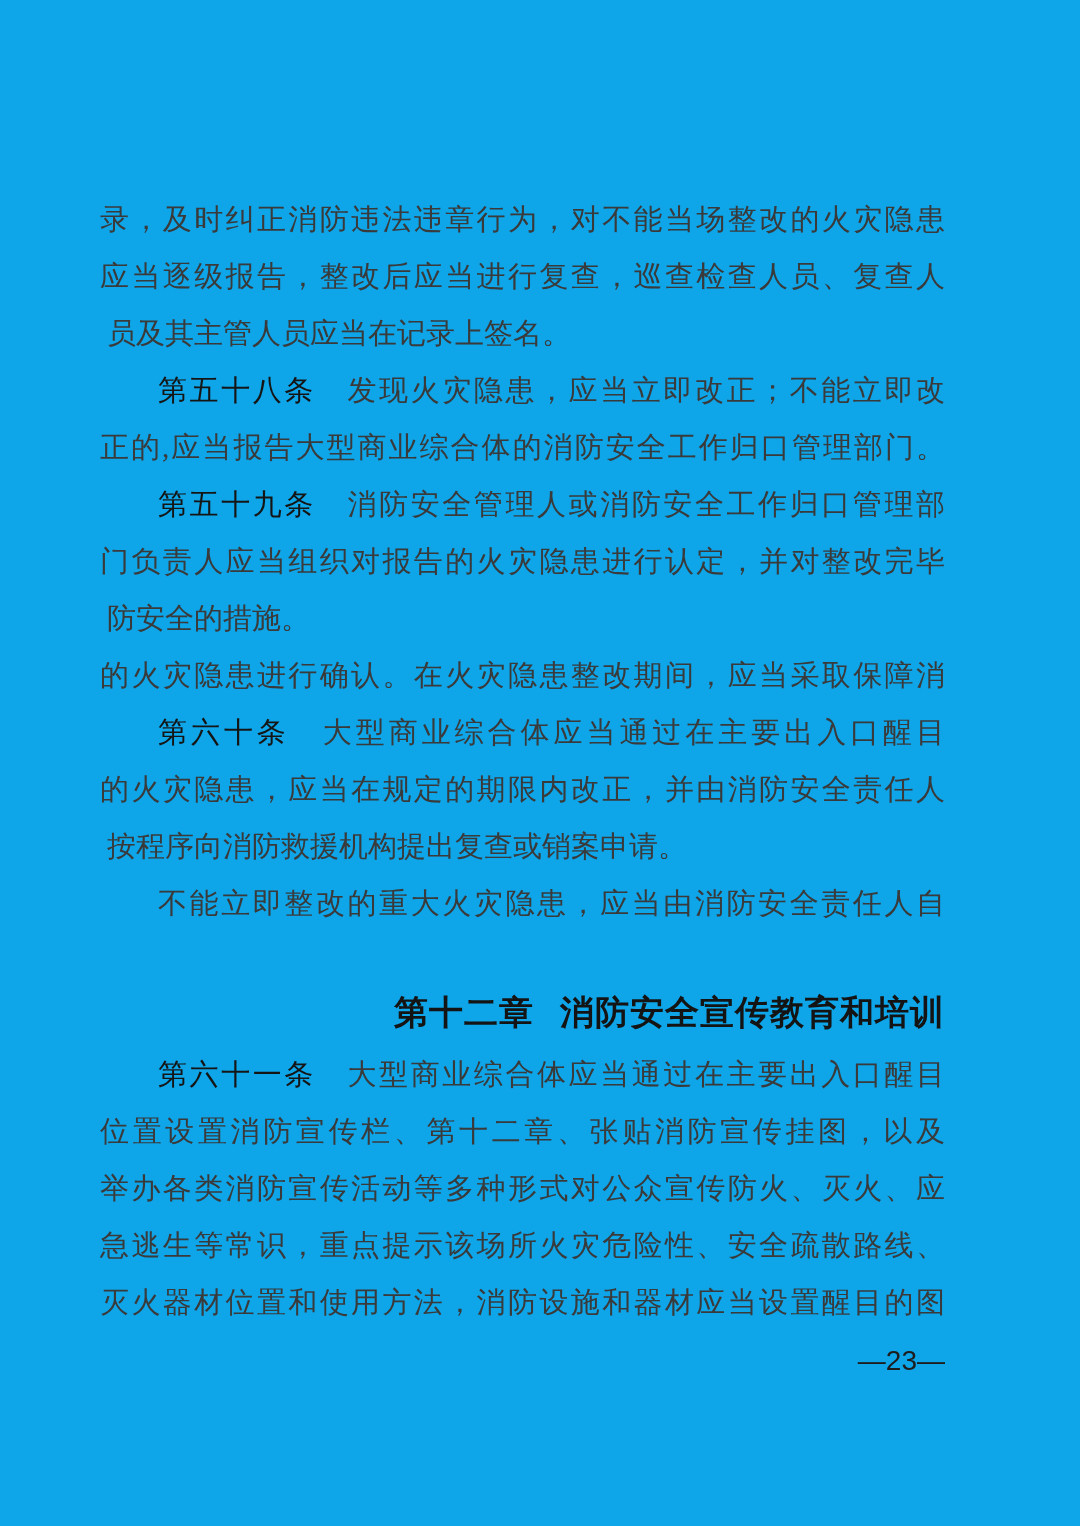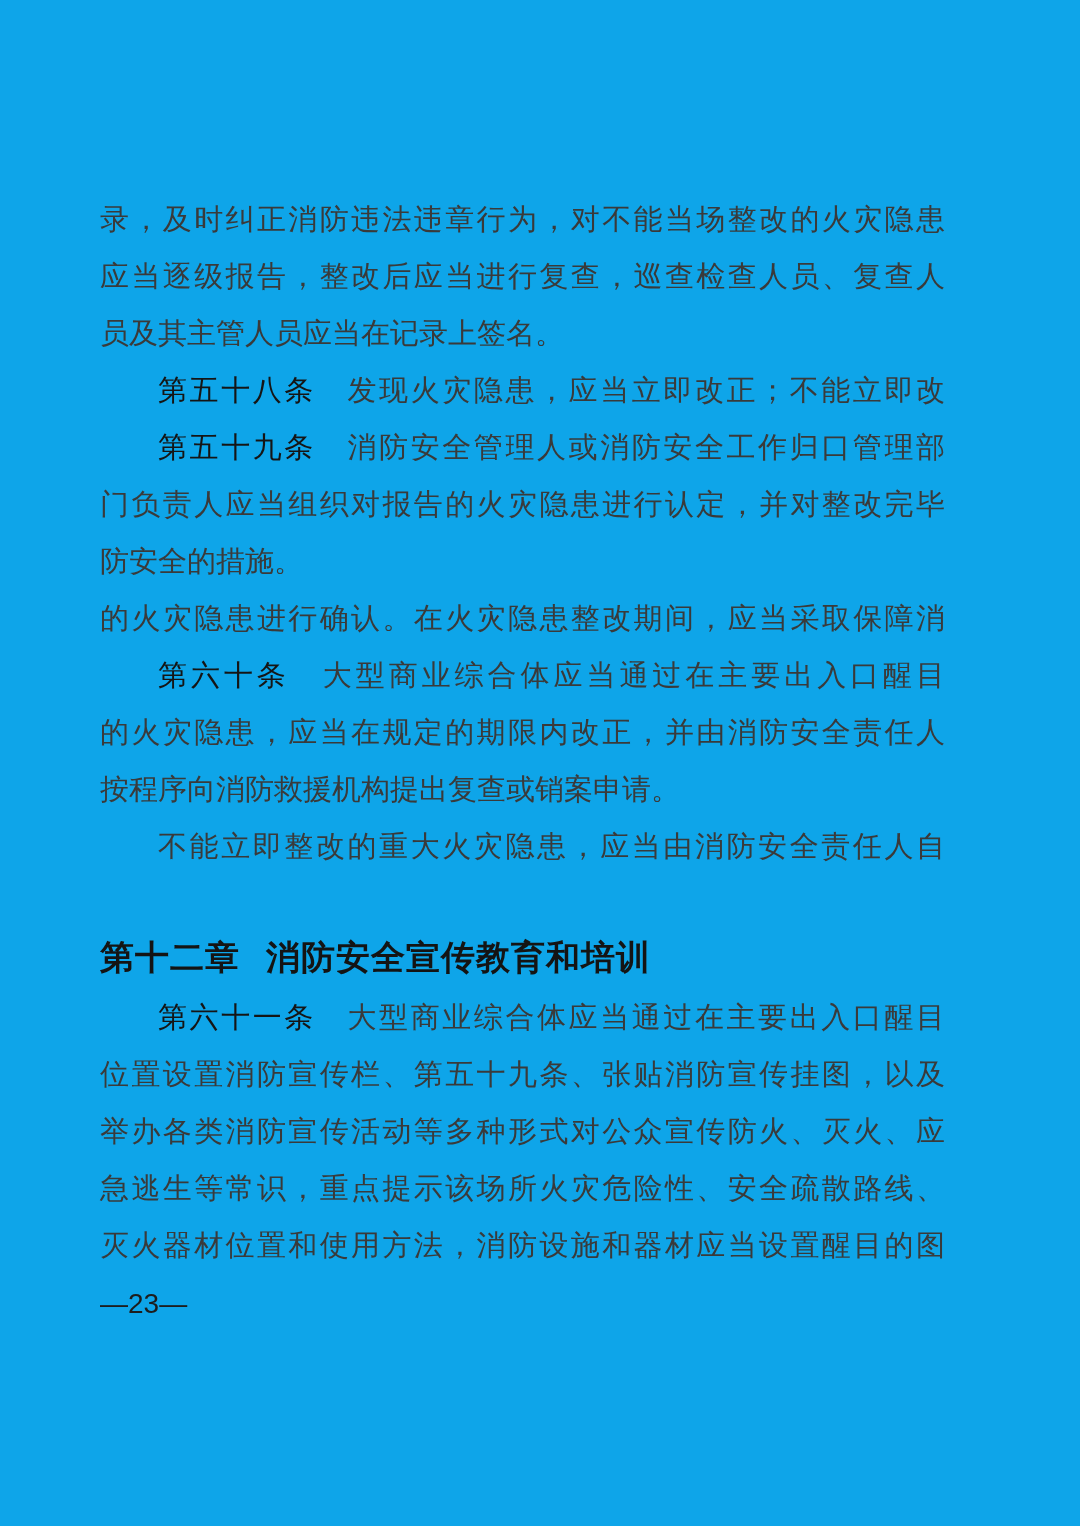--- a/index.html
+++ b/index.html
@@ -23,69 +23,71 @@
   }
   .line {
     font-size: 29px;
     line-height: 57px;
     text-align: justify;
     text-align-last: justify;
     white-space: normal;
   }
   .line.nofill {
     text-align-last: left;
+    margin-left: 7px;
   }
   .line.indent {
     padding-left: 58px;
   }
   .art-no {
     font-weight: 400;
     color: #151515;
   }
   .chapter-heading {
     margin-top: 52px;
     font-size: 34px;
     line-height: 62px;
     font-weight: 700;
-    text-align: left;
+    text-align: right;
     color: #141414;
-    font-family: Liberation Serif, serif;
+    font-family: Liberation Mono, monospace;
     letter-spacing: 1px;
   }
   .chapter-heading .gap {
     display: inline-block;
     width: 26px;
   }
   .page-number {
     margin-top: 10px;
     font-size: 28px;
     line-height: 40px;
-    text-align: left;
+    text-align: right;
     color: #1d1d1d;
     font-family: "Liberation Sans", sans-serif;
   }
 </style>
 </head>
 <body>
 
 <div class="page">
   <div class="doc-body">
       <div class="line"><span>录，及时纠正消防违法违章行为，对不能当场整改的火灾隐患</span></div>
       <div class="line"><span>应当逐级报告，整改后应当进行复查，巡查检查人员、复查人</span></div>
       <div class="line nofill"><span>员及其主管人员应当在记录上签名。</span></div>
       <div class="line indent"><span class="art-no">第五十八条</span>　<span>发现火灾隐患，应当立即改正；不能立即改</span></div>
+      <div class="line"><span>正的,应当报告大型商业综合体的消防安全工作归口管理部门。</span></div>
       <div class="line indent"><span class="art-no">第五十九条</span>　<span>消防安全管理人或消防安全工作归口管理部</span></div>
       <div class="line"><span>门负责人应当组织对报告的火灾隐患进行认定，并对整改完毕</span></div>
       <div class="line nofill"><span>防安全的措施。</span></div>
       <div class="line"><span>的火灾隐患进行确认。在火灾隐患整改期间，应当采取保障消</span></div>
       <div class="line indent"><span class="art-no">第六十条</span>　<span>大型商业综合体应当通过在主要出入口醒目</span></div>
       <div class="line"><span>的火灾隐患，应当在规定的期限内改正，并由消防安全责任人</span></div>
       <div class="line nofill"><span>按程序向消防救援机构提出复查或销案申请。</span></div>
       <div class="line indent"><span>不能立即整改的重大火灾隐患，应当由消防安全责任人自</span></div>
       <div class="chapter-heading"><span>第十二章</span><span class="gap"></span><span>消防安全宣传教育和培训</span></div>
       <div class="line indent"><span class="art-no">第六十一条</span>　<span>大型商业综合体应当通过在主要出入口醒目</span></div>
-      <div class="line"><span>位置设置消防宣传栏、第五十九条、张贴消防宣传挂图，以及</span></div>
+      <div class="line"><span>位置设置消防宣传栏、第十二章、张贴消防宣传挂图，以及</span></div>
       <div class="line"><span>举办各类消防宣传活动等多种形式对公众宣传防火、灭火、应</span></div>
       <div class="line"><span>急逃生等常识，重点提示该场所火灾危险性、安全疏散路线、</span></div>
       <div class="line"><span>灭火器材位置和使用方法，消防设施和器材应当设置醒目的图</span></div>
     </div>
   <div class="page-number">—23—</div>
 </div>
 
 </body></html>

